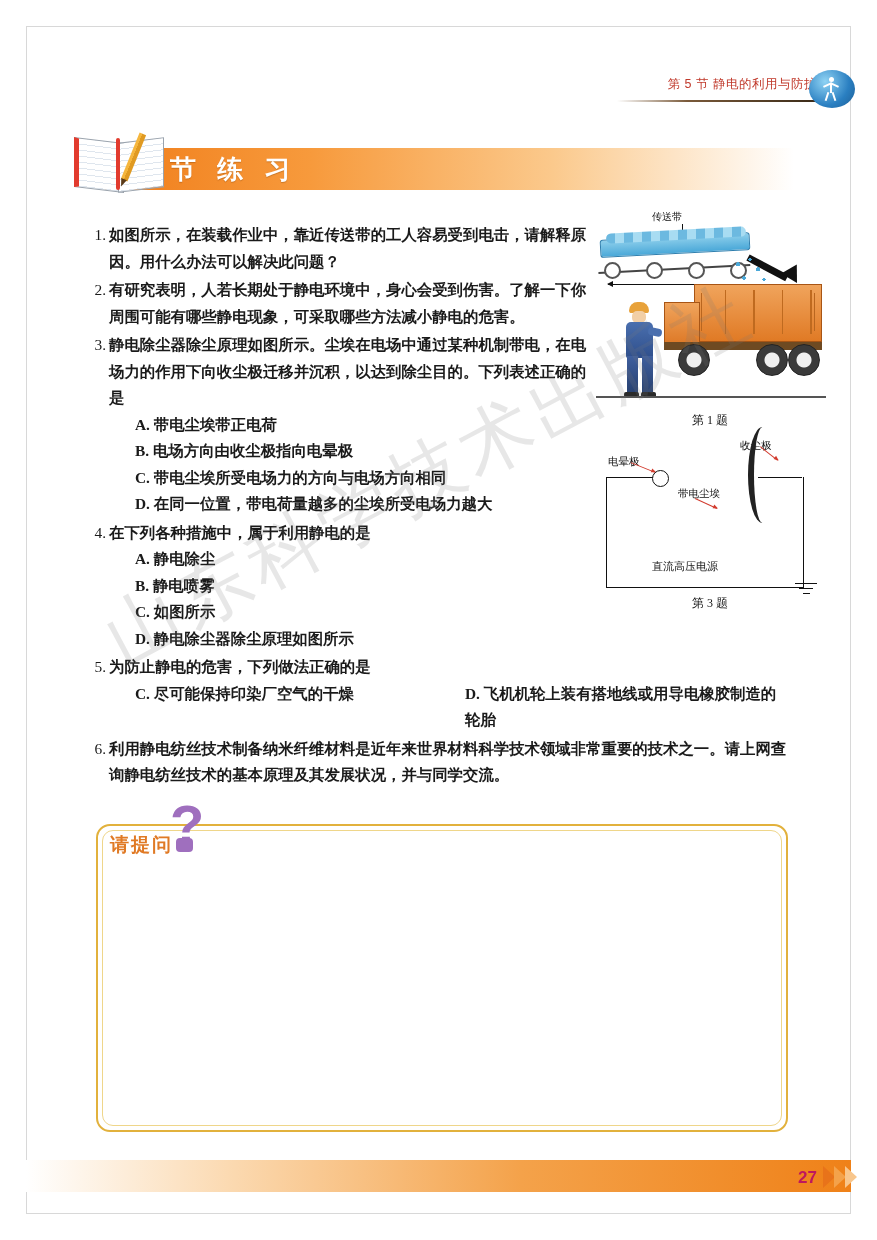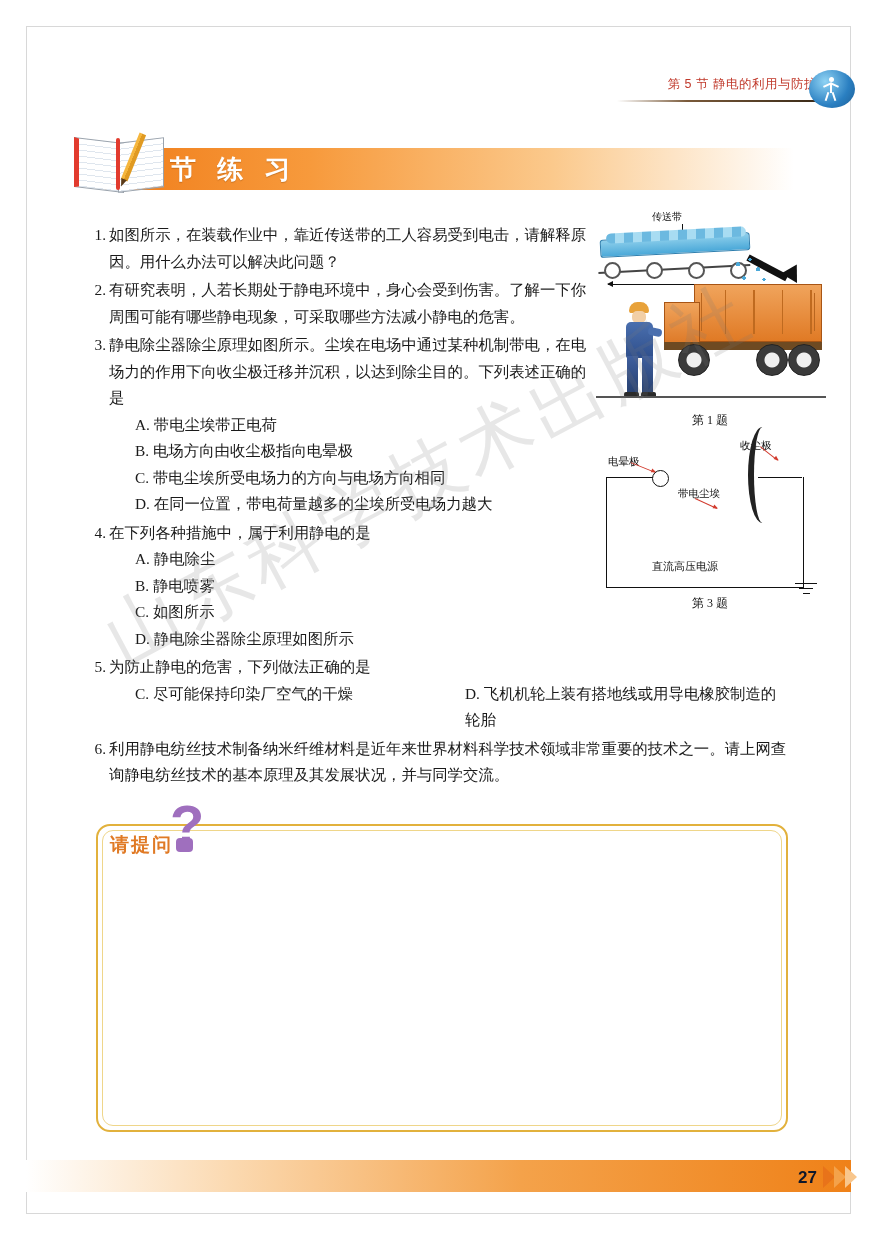--- a/index.html
+++ b/index.html
@@ -172,20 +172,21 @@
   }
   .q-num {
     width: 21px;
     flex: 0 0 21px;
     text-align: right;
     padding-right: 3px;
     box-sizing: border-box;
   }
   .q-body {
     flex: 1 1 auto;
+    font-weight: bold;
   }
   .q-text { display: block; }
   .opt {
     display: block;
     padding-left: 26px;
   }
   .opt-row {
     display: flex;
     padding-left: 26px;
   }
@@ -592,21 +593,21 @@
     top: 1160px;
     width: 825px;
     height: 32px;
     background: linear-gradient(to right, #ffffff 0%, #fbd9b0 25%, #f4a24a 60%, #ef8118 100%);
   }
   .page-num {
     position: absolute;
     right: 60px;
     top: 1168px;
     font-size: 17px;
-    color: #0f172a;
+    color: #be185d;
     font-weight: bold;
     font-family: "Liberation Sans", sans-serif;
   }
   .footer-tri {
     position: absolute;
     right: 20px;
     top: 1166px;
     width: 34px;
     height: 22px;
   }

